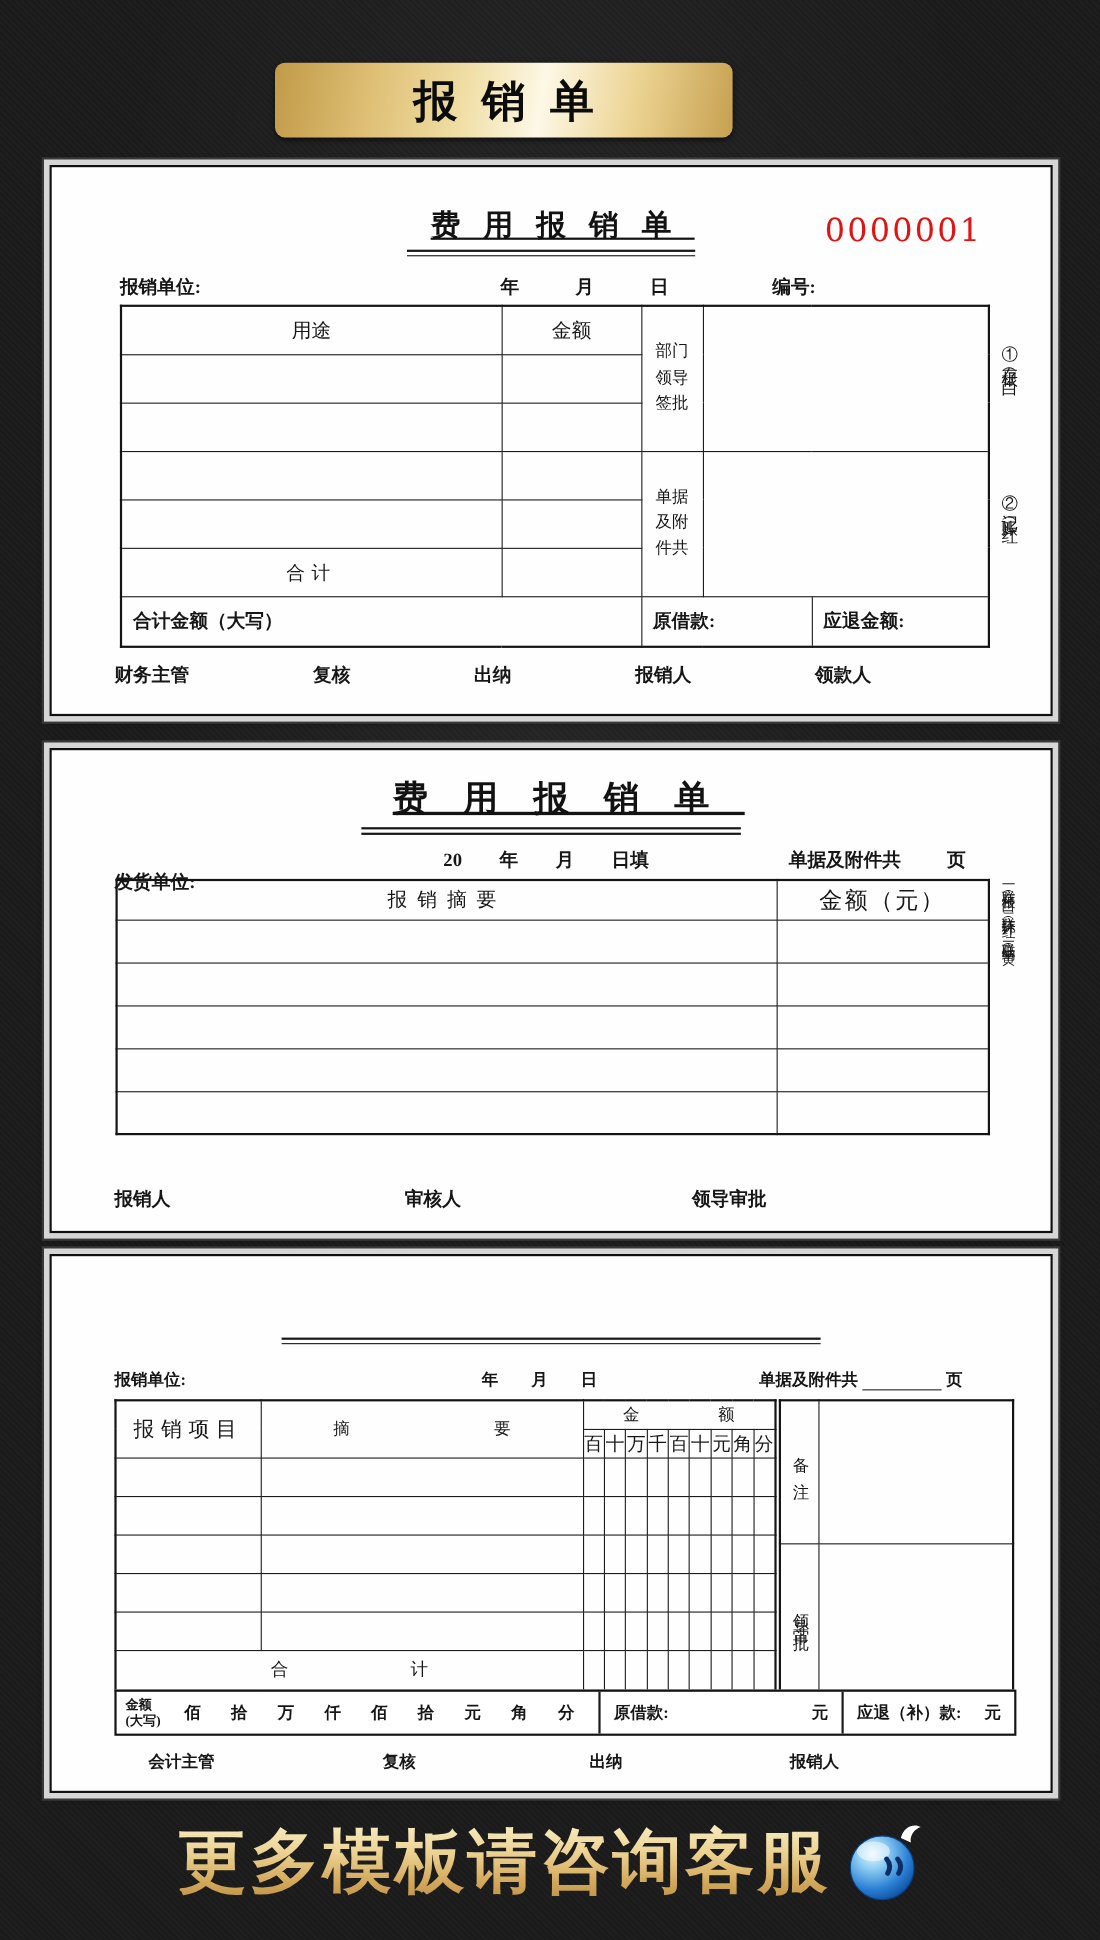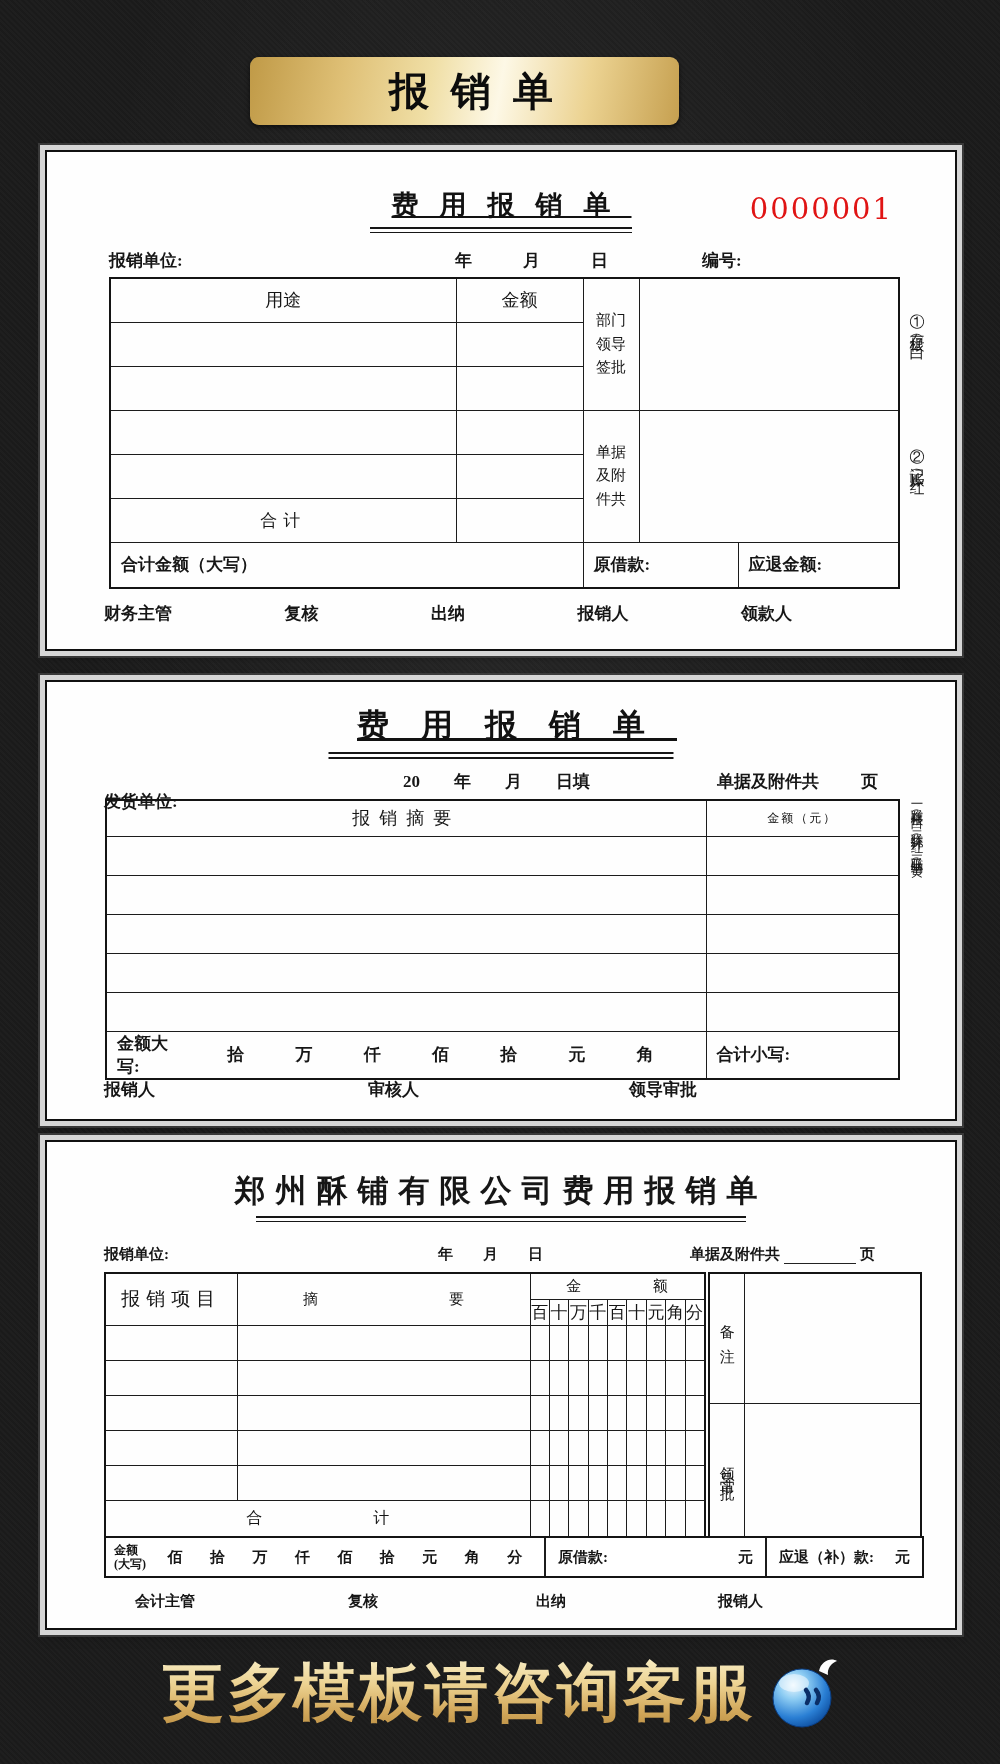--- a/index.html
+++ b/index.html
@@ -10,21 +10,20 @@
       repeating-linear-gradient(45deg, rgba(255,255,255,0.015) 0 2px, rgba(0,0,0,0.02) 2px 4px),
       #1b1b1b;
     font-family:"Liberation Serif","DejaVu Serif",serif;color:#161616;
   }
   
   .banner{
     position:absolute;left:250px;top:57px;width:416px;height:68px;border-radius:9px;
     background:linear-gradient(100deg,#c09a47 0%,#dfc076 22%,#f0dfa6 42%,#fdf8e6 58%,#ecd392 78%,#c6a050 100%);
     display:flex;align-items:center;justify-content:center;
     box-shadow:0 2px 5px rgba(0,0,0,.6);
-    padding-left:13px;
   }
   .banner span{
     font-family:"Liberation Sans","DejaVu Sans",sans-serif;font-weight:bold;
     font-size:40px;color:#0c0c0c;letter-spacing:22px;text-indent:22px;
   }
   
   .panel{
     position:absolute;left:45px;width:908px;background:#fefefe;
     border:2px solid #101010;
     box-shadow:0 0 0 5px #d6d6d6, 0 0 0 7px rgba(70,70,70,.7), 0 4px 10px rgba(0,0,0,.6);
@@ -152,21 +151,21 @@
   </div>
 
   <table class="grid f2t" style="left:58px;top:117px;width:793px;">
     <colgroup>
         <col style="width:600px">
         <col style="width:193px">
       </colgroup>
     <tbody>
         <tr class="h36">
       <td class="c" style="font-size:18px;letter-spacing:9px;">报销摘要</td>
-      <td class="c" style="font-size:12px;letter-spacing:2px;">金额（元）</td>
+      <td class="c" style="font-size:21px;letter-spacing:2px;">金额（元）</td>
     </tr>
     <tr class="h39">
           <td></td>
           <td></td>
         </tr>
     <tr class="h39">
           <td></td>
           <td></td>
         </tr>
     <tr class="h39">
@@ -174,55 +173,37 @@
           <td></td>
         </tr>
     <tr class="h39">
           <td></td>
           <td></td>
         </tr>
     <tr class="h39">
           <td></td>
           <td></td>
         </tr>
-    <tr class="h40">
-      <td>
-        <div class="flexrow" style="padding:0 26px 0 10px;">
-          <span style="font-weight:bold;margin-right:22px;">金额大写:</span>
-          <span class="spread" style="font-weight:600;">
-            <span>拾</span>
-            <span>万</span>
-            <span>仟</span>
-            <span>佰</span>
-            <span>拾</span>
-            <span>元</span>
-            <span>角</span>
-          </span>
-        </div>
-      </td>
-      <td class="padL" style="font-weight:bold;">合计小写:</td>
-    </tr>
   </tbody>
     </table>
 
   <div style="position:absolute;left:861px;top:115px;">
     <span class="v" style="font-size:12.5px;letter-spacing:2px;margin-bottom:10px;display:block;">一联存根（白）</span>
     <span class="v" style="font-size:12.5px;letter-spacing:2px;margin-bottom:10px;display:block;">二联统计（红）</span>
     <span class="v" style="font-size:12.5px;letter-spacing:2px;display:block;">三联出纳（黄）</span>
   </div>
 
   <div style="position:absolute;top:396px;left:0;right:0;font-size:17px;font-weight:bold;">
     <span style="position:absolute;left:57px;">报销人</span>
     <span style="position:absolute;left:321px;">审核人</span>
     <span style="position:absolute;left:582px;">领导审批</span>
   </div>
 </div>
 
 <div class="panel kai" style="top:1140px;height:486px;">
-  <div class="t-center" style="top:28px;font-size:31px;letter-spacing:10px;font-weight:600;">郑州酥铺有限公司费用报销单</div>
   <div class="dbl" style="top:74px;width:490px;border-top-width:2.5px;border-bottom-width:1.5px;"></div>
 
   <span class="lbl" style="top:103px;left:57px;font-size:15px;">报销单位:</span>
   <span class="lbl" style="top:103px;left:391px;font-size:15px;">年　　月　　日</span>
   <div style="position:absolute;top:103px;left:643px;display:flex;align-items:flex-end;gap:4px;font-size:15px;font-weight:600;">
     <span>单据及附件共</span>
     <span class="line72"></span>
     <span>页</span>
   </div>
 

